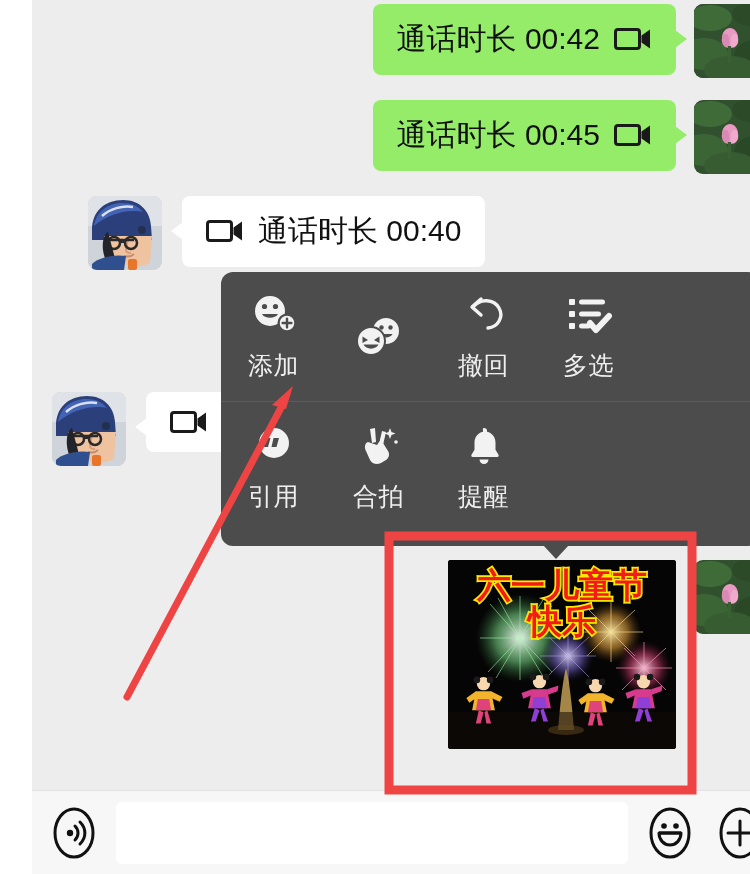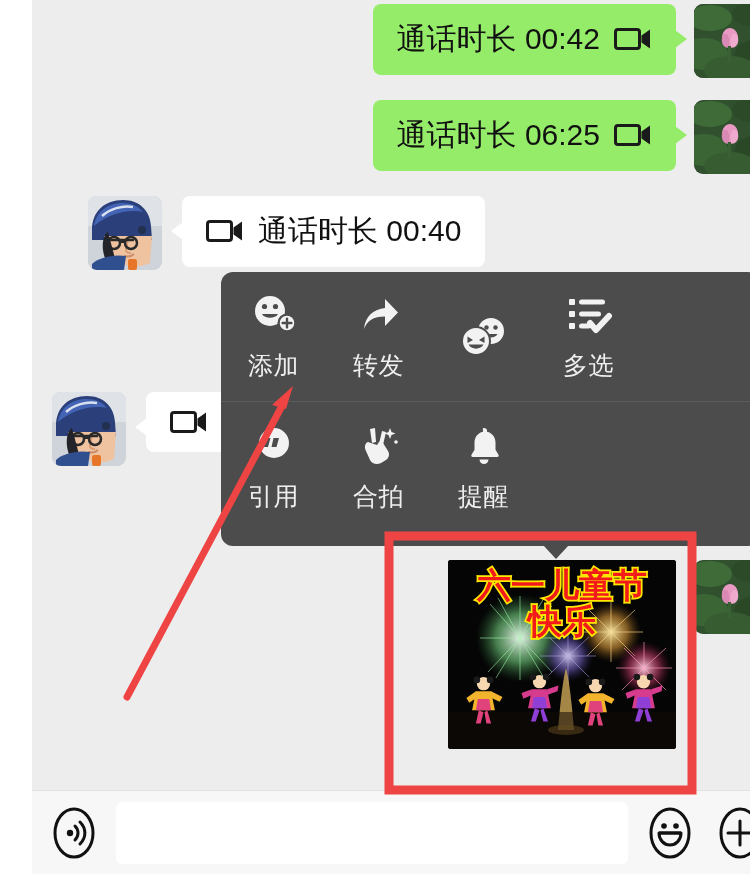--- a/index.html
+++ b/index.html
@@ -206,21 +206,21 @@
           <path d="M36 24c4 0 8 4 8 10s-4 10-8 10-8-4-8-10 4-10 8-10z" fill="#e89ac2"></path>
           <path d="M30 30c-3 3-3 9 0 12 2 2 4 2 5 0 1-4 0-10-2-12z" fill="#d98ab4"></path>
           <path d="M42 30c3 3 3 9 0 12-2 2-4 2-5 0-1-4 0-10 2-12z" fill="#f0aacd"></path>
           <rect x="34" y="42" width="3" height="16" fill="#3a6134"></rect>
         </svg>
       </div>
     </div>
 
     <div class="msg-row out" style="right:14px; top:100px;">
       <div class="bubble green">
-        <span>通话时长 06:25</span>
+        <span>通话时长 00:45</span>
         <span class="cam-icon">
           <svg width="38" height="26" viewBox="0 0 38 26">
             <rect x="1.5" y="3.5" width="24" height="19" rx="2.5" fill="none" stroke="#1a1a1a" stroke-width="3"></rect>
             <path d="M27.5 9.5 L36 3.5 L36 22.5 L27.5 16.5 Z" fill="#1a1a1a"></path>
           </svg>
         </span>
       </div>
       <div class="avatar" style="margin-left:18px;">
         <svg viewBox="0 0 74 74" preserveAspectRatio="xMidYMid slice">
           <rect width="74" height="74" fill="#31502e"></rect>
@@ -438,44 +438,45 @@
             <circle cx="13.5" cy="13.5" r="2.6" fill="#4c4c4c"></circle>
             <circle cx="24.5" cy="13.5" r="2.6" fill="#4c4c4c"></circle>
             <path d="M11 21c2.5 5 13.5 5 16 0z" fill="#4c4c4c"></path>
             <circle cx="36" cy="30" r="8.4" fill="#f2f2f2" stroke="#4c4c4c" stroke-width="2.3"></circle>
             <path d="M36 25.6v8.8M31.6 30h8.8" stroke="#4c4c4c" stroke-width="2.4" stroke-linecap="round"></path>
           </svg>
         </span>
         <span class="ctx-label">添加</span>
       </div>
 
-      <div class="ctx-item">
-        <span class="ctx-icon">
-          <svg width="46" height="42" viewBox="0 0 46 42">
-            <path d="M8 36c1-13 10-20 21-21v-9l13 13.5-13 13.5v-9.5C17 23.5 11 28 8 36z" fill="#f2f2f2"></path>
-          </svg>
-        </span>
-        <span class="ctx-label">转发</span>
-      </div>
 
       <div class="ctx-item">
         <span class="ctx-icon">
           <svg width="52" height="42" viewBox="0 0 52 42">
             <circle cx="33" cy="15" r="13" fill="#f2f2f2"></circle>
             <circle cx="28.5" cy="11.5" r="2.2" fill="#4c4c4c"></circle>
             <circle cx="37.5" cy="11.5" r="2.2" fill="#4c4c4c"></circle>
             <path d="M26.5 18c2 4.5 11 4.5 13 0z" fill="#4c4c4c"></path>
             <circle cx="18" cy="25" r="14" fill="#f2f2f2" stroke="#4c4c4c" stroke-width="2"></circle>
             <path d="M9.5 20.5l5.5 3.5-5.5 3z" fill="#4c4c4c"></path>
             <path d="M26.5 20.5l-5.5 3.5 5.5 3z" fill="#4c4c4c"></path>
             <path d="M10.5 28.5c2.5 5.5 12.5 5.5 15 0z" fill="#4c4c4c"></path>
           </svg>
         </span>
       </div>
 
+      <div class="ctx-item">
+        <span class="ctx-icon">
+          <svg width="46" height="42" viewBox="0 0 46 42">
+            <path d="M12 14c7-9 21-8 26 1 5 9-1 19-11 20" fill="none" stroke="#f2f2f2" stroke-width="3.4" stroke-linecap="round"></path>
+            <path d="M20 6l-9 8 9 8" fill="none" stroke="#f2f2f2" stroke-width="3.4" stroke-linecap="round" stroke-linejoin="round"></path>
+          </svg>
+        </span>
+        <span class="ctx-label">撤回</span>
+      </div>
 
       <div class="ctx-item">
         <span class="ctx-icon">
           <svg width="46" height="42" viewBox="0 0 46 42">
             <rect x="3" y="6" width="6" height="6" rx="1" fill="#f2f2f2"></rect>
             <rect x="13" y="6.5" width="26" height="5" rx="2.5" fill="#f2f2f2"></rect>
             <rect x="3" y="18" width="6" height="6" rx="1" fill="#f2f2f2"></rect>
             <rect x="13" y="18.5" width="22" height="5" rx="2.5" fill="#f2f2f2"></rect>
             <rect x="3" y="30" width="6" height="6" rx="1" fill="#f2f2f2"></rect>
             <rect x="13" y="30.5" width="12" height="5" rx="2.5" fill="#f2f2f2"></rect>

